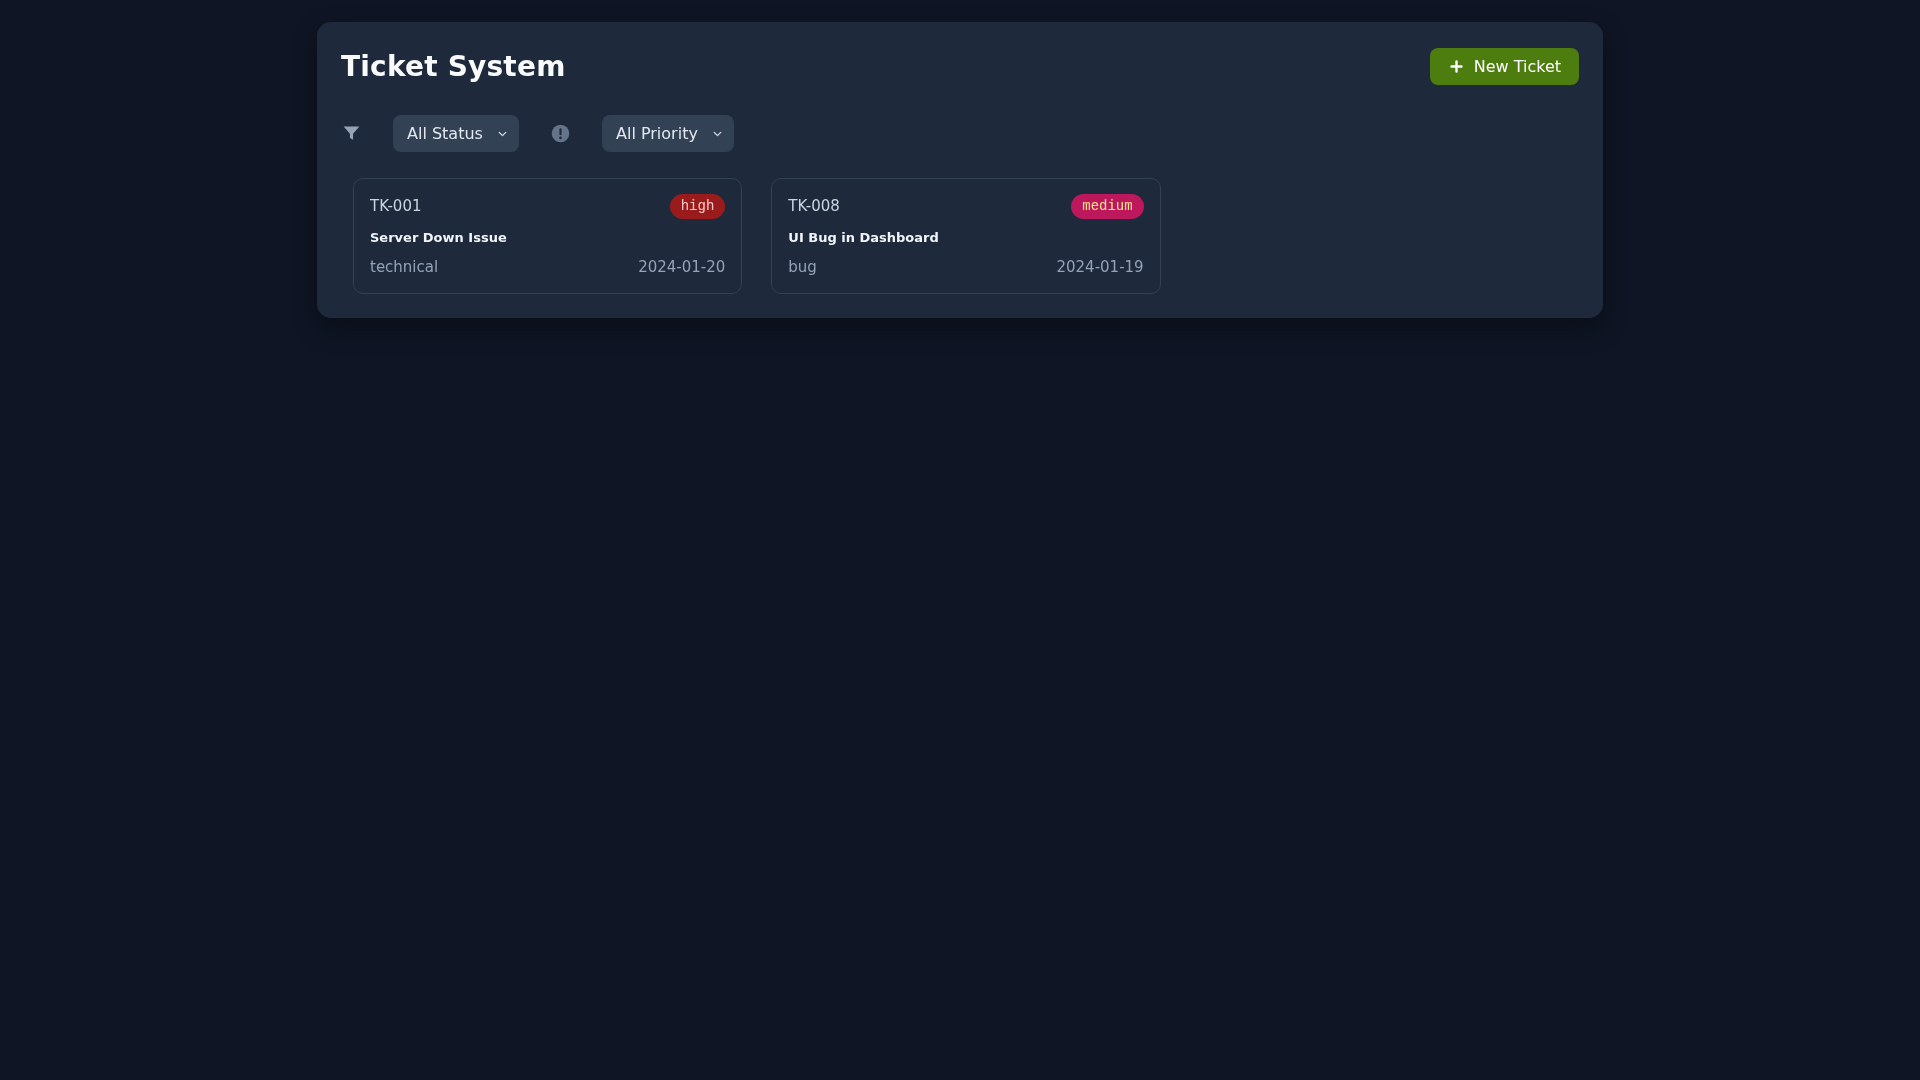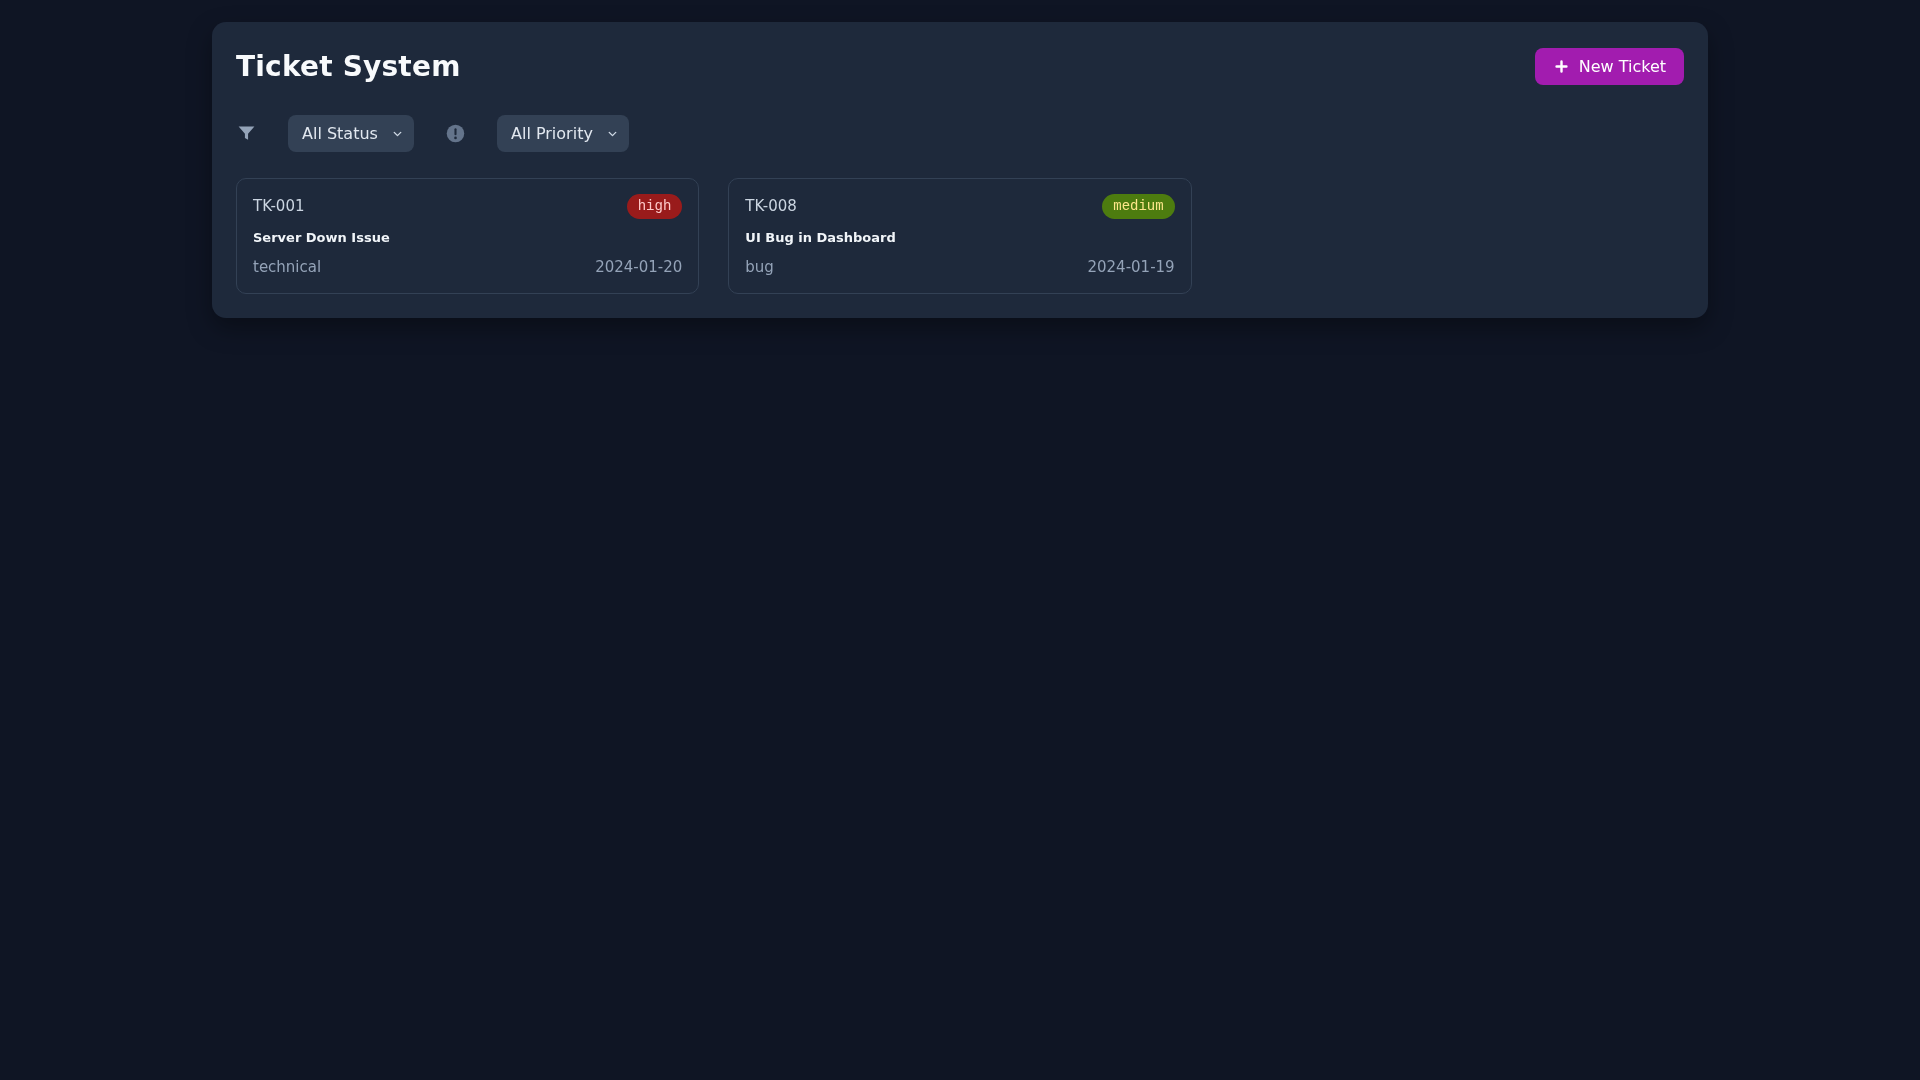--- a/index.html
+++ b/index.html
@@ -3,21 +3,21 @@
 <meta charset="utf-8">
 <style>
   * { margin: 0; padding: 0; box-sizing: border-box; }
   html, body {
     width: 1920px; height: 1080px;
     background: #0f1524;
     font-family: "DejaVu Sans", "Liberation Sans", sans-serif;
     overflow: hidden;
   }
   .panel {
-    width: 1496px;
+    width: 1286px;
     margin: 22px auto 0 auto;
     background: #1e293b;
     border-radius: 14px;
     padding: 26px 24px 24px 24px;
     box-shadow: 0 10px 25px rgba(0,0,0,0.35);
   }
   .panel-header {
     display: flex;
     align-items: center;
     justify-content: space-between;
@@ -25,21 +25,21 @@
   .page-title {
     color: #f8fafc;
     font-size: 28px;
     font-weight: 700;
     letter-spacing: 0.2px;
   }
   .new-ticket-btn {
     display: inline-flex;
     align-items: center;
     gap: 9px;
-    background: #a21caf;
+    background: #4d7c0f;
     color: #ffffff;
     border: none;
     border-radius: 8px;
     padding: 0 18px;
     height: 37px;
     font-size: 16px;
     font-weight: 500;
     font-family: inherit;
     cursor: pointer;
   }
@@ -75,20 +75,21 @@
     top: 50%;
     transform: translateY(-50%);
     pointer-events: none;
     line-height: 0;
   }
   .tickets-grid {
     margin-top: 26px;
     display: grid;
     grid-template-columns: repeat(3, 1fr);
     gap: 29px;
+    margin-left: 12px;
   }
   .ticket-card {
     background: #1e293b;
     border: 1px solid #334155;
     border-radius: 10px;
     padding: 15px 16px 17px 16px;
     cursor: pointer;
   }
   .ticket-top {
     display: flex;
@@ -182,21 +183,21 @@
     <div class="ticket-title">Server Down Issue</div>
     <div class="ticket-bottom">
       <span>technical</span>
       <span>2024-01-20</span>
     </div>
   </div>
 
   <div class="ticket-card">
     <div class="ticket-top">
       <span class="ticket-id">TK-008</span>
-      <span class="priority-badge" style="background: #4d7c0f; color: rgb(253, 230, 138);">medium</span>
+      <span class="priority-badge" style="background: #be185d; color: rgb(253, 230, 138);">medium</span>
     </div>
     <div class="ticket-title">UI Bug in Dashboard</div>
     <div class="ticket-bottom">
       <span>bug</span>
       <span>2024-01-19</span>
     </div>
   </div>
 </div>
 
 </div>

